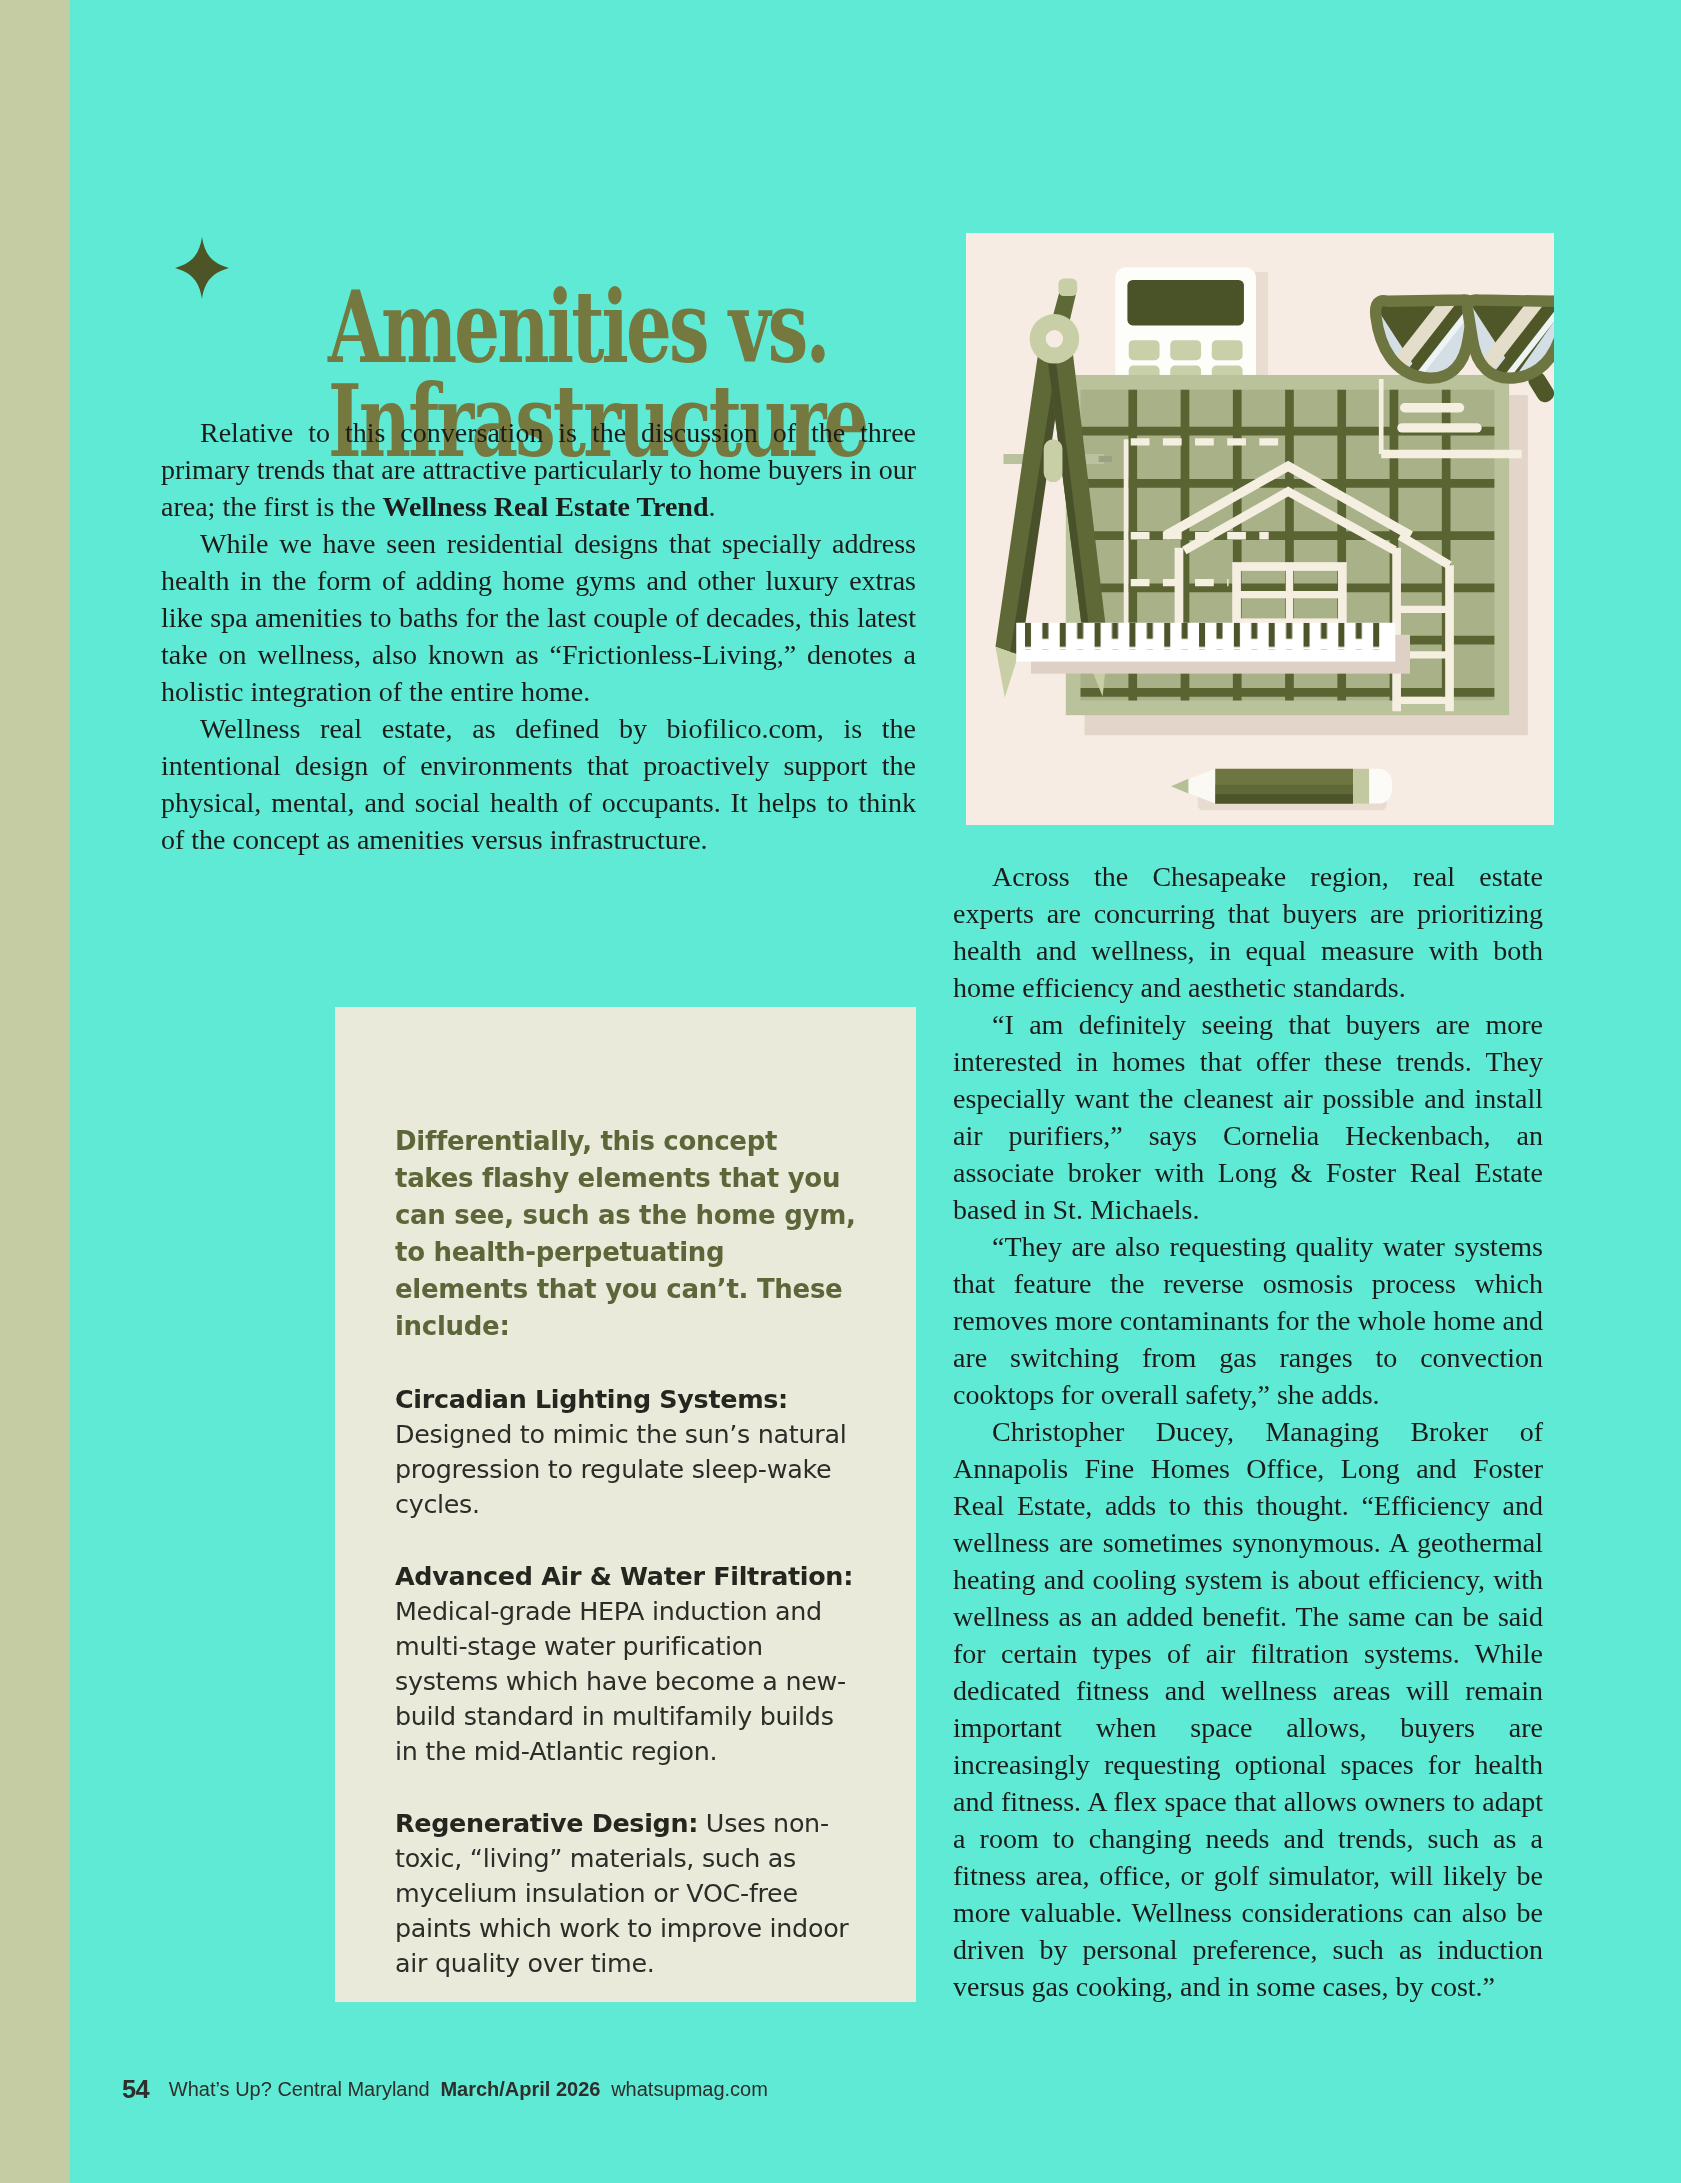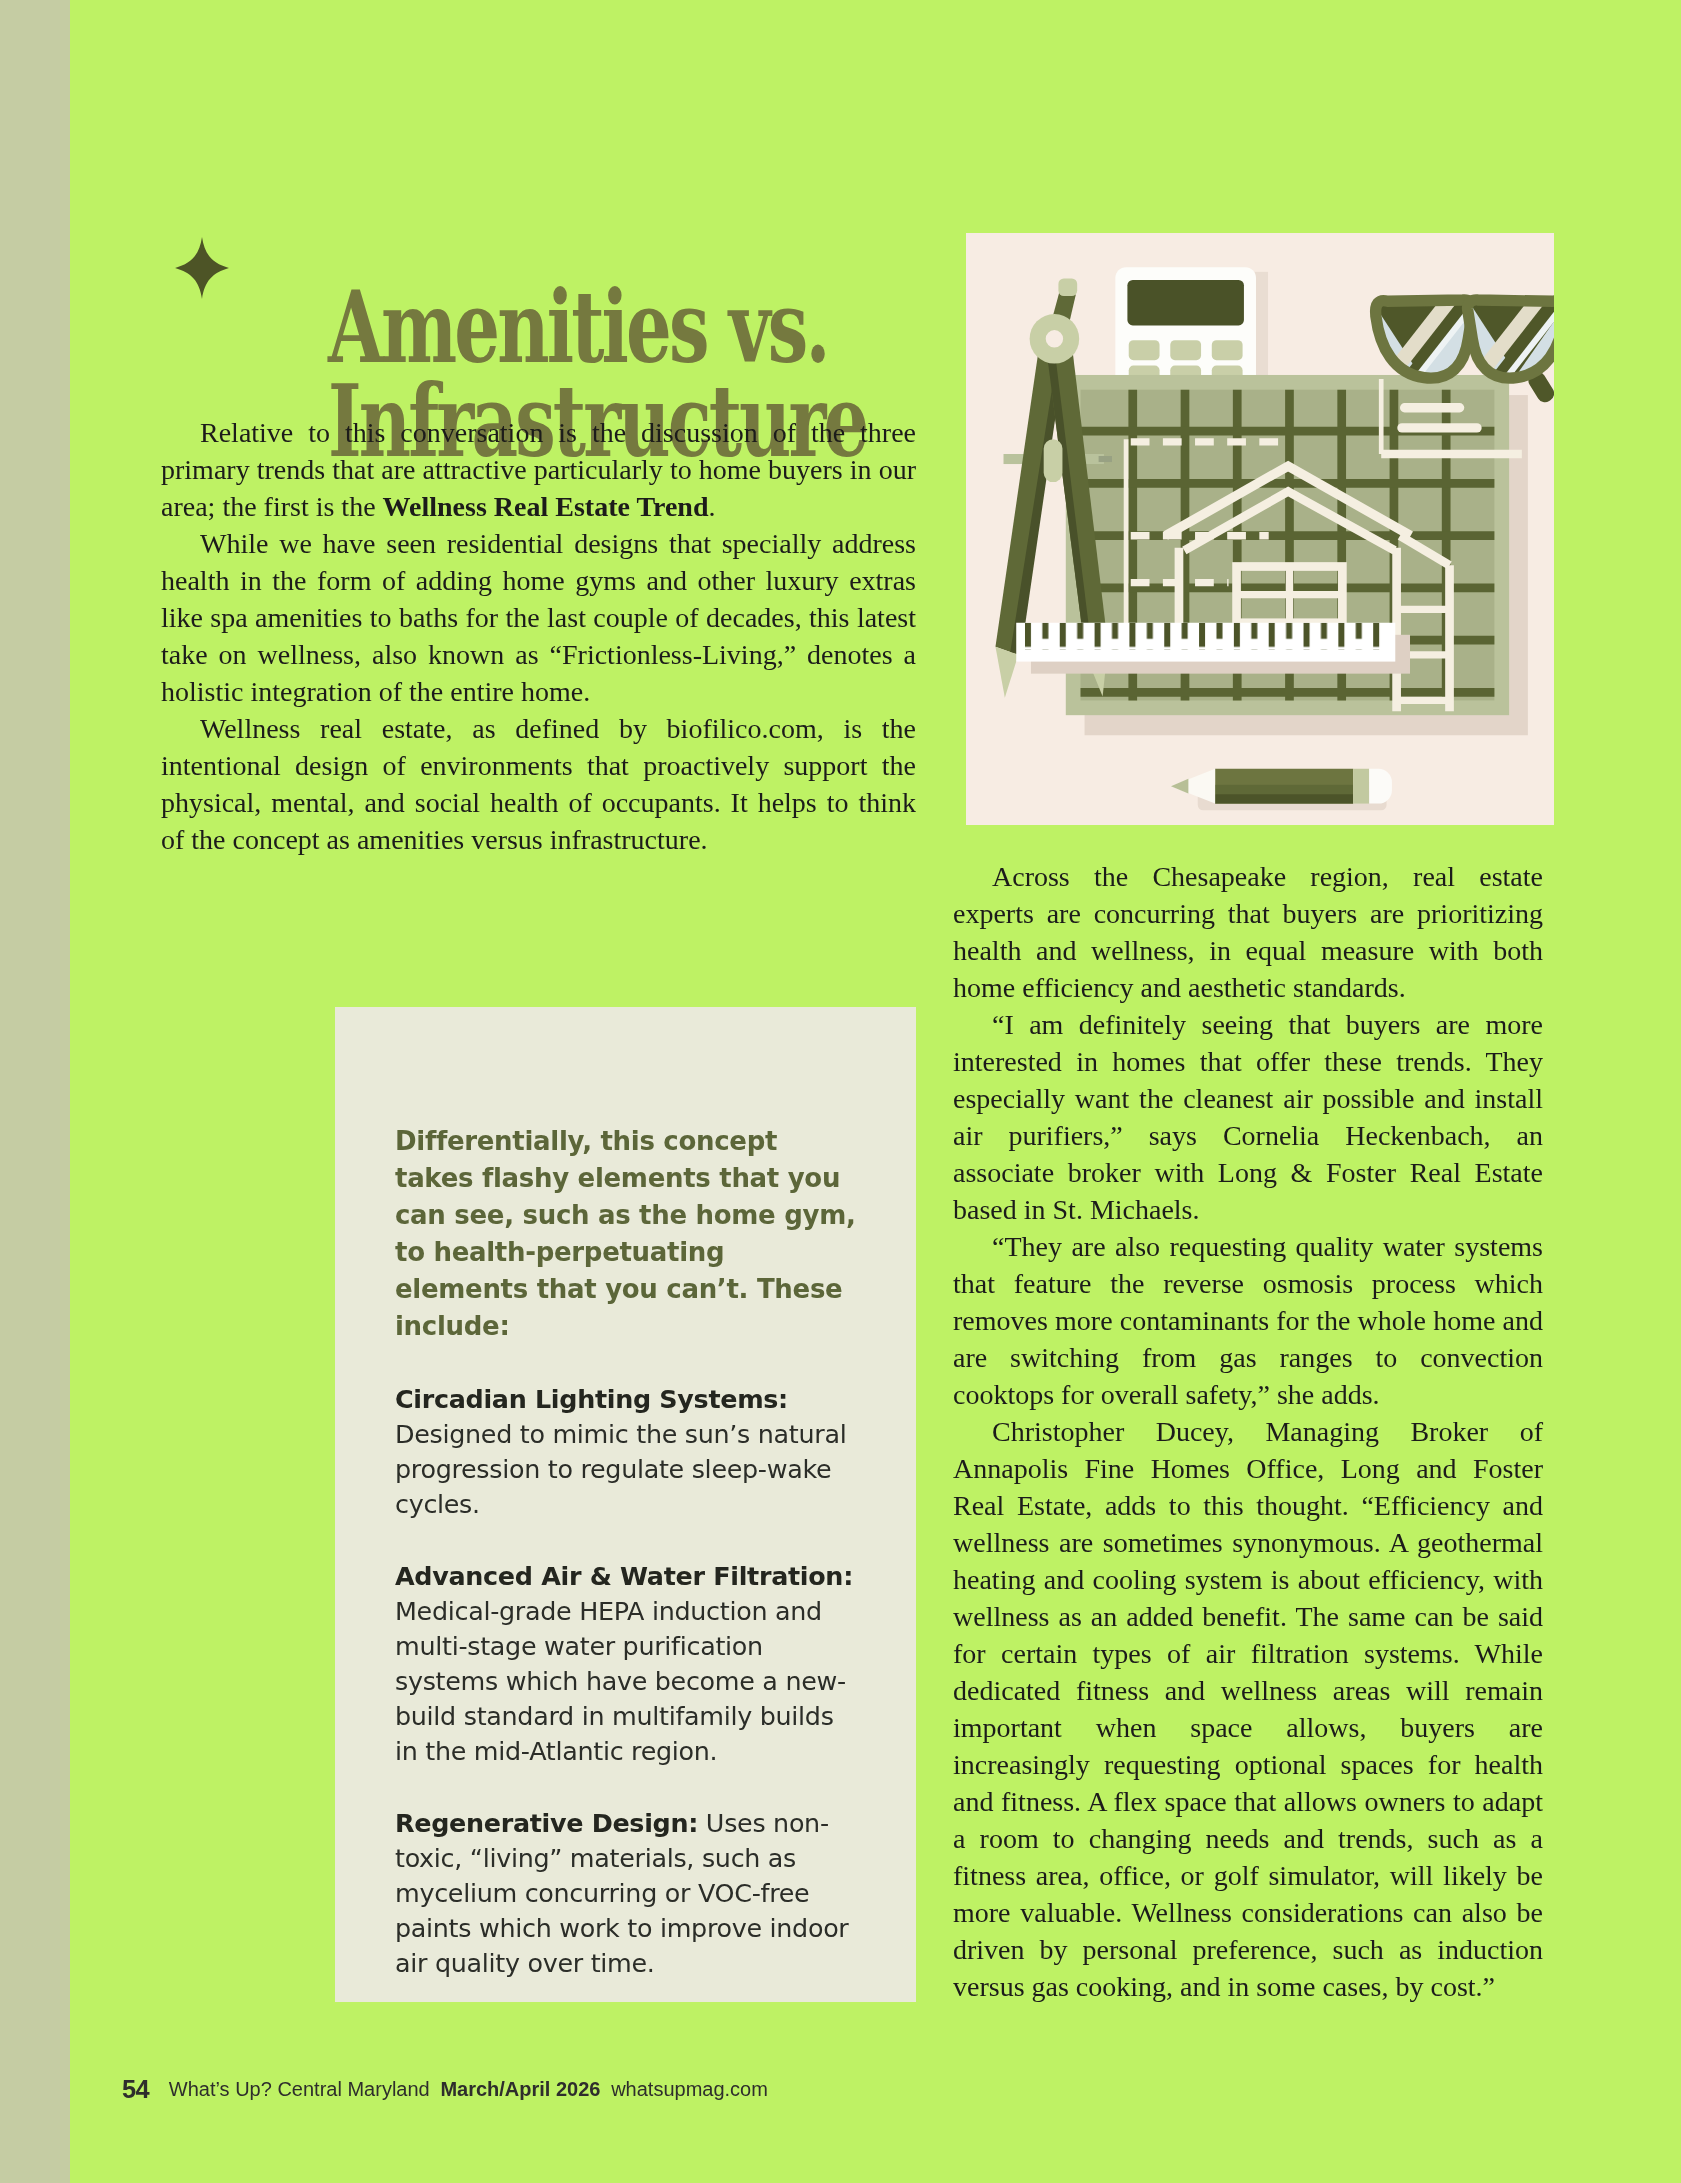--- a/index.html
+++ b/index.html
@@ -1,17 +1,17 @@
 <!DOCTYPE html>
 <html style="font-size:10.7px"><head>
 <meta charset="utf-8">
 <style>
   html,body{margin:0;padding:0;background:#ffffff;}
   *{box-sizing:border-box;}
-  .page{position:relative;width:1681px;height:2183px;background:#bef264;overflow:hidden;
+  .page{position:relative;width:1681px;height:2183px;background:#5eead4;overflow:hidden;
         font-family:"Liberation Serif",serif;color:#1c1c1a;}
   .edge-strip{position:absolute;left:0;top:0;width:70px;height:2183px;background:#c5cca3;}
   .sparkle{position:absolute;left:175px;top:237px;width:54px;height:62px;}
   .title{position:absolute;left:328px;top:213px;width:770px;
          font-family:"DejaVu Serif",serif;font-weight:bold;color:#75793f;
          font-size:100px;line-height:94px;letter-spacing:-4px;}
   .title .tline{display:block;transform:scaleX(0.72);transform-origin:left center;white-space:nowrap;}
   .col{font-size:28px;line-height:37px;text-align:justify;}
   .col p{margin:0;text-indent:39px;}
   .left-col{position:absolute;left:161px;top:414px;width:755px;}
@@ -183,21 +183,21 @@
         </g>
         <use href="#lensR" fill="none" stroke="#6d7540" stroke-width="17"></use>
       </g>
     </svg>
   </div>
 
   <div class="callout">
     <p class="callout-intro">Differentially, this concept takes flashy elements that you can see, such as the home gym, to health-perpetuating elements that you can’t. These include:</p>
     <div class="callout-item"><span class="term">Circadian Lighting Systems:</span><span> Designed to mimic the sun’s natural progression to regulate sleep-wake cycles.</span></div>
     <div class="callout-item"><span class="term">Advanced Air &amp; Water Filtration:</span><span> Medical-grade HEPA induction and multi-stage water purification systems which have become a new-build standard in multifamily builds in the mid-Atlantic region.</span></div>
-    <div class="callout-item"><span class="term">Regenerative Design:</span><span> Uses non-toxic, “living” materials, such as mycelium concurring or VOC-free paints which work to improve indoor air quality over time.</span></div>
+    <div class="callout-item"><span class="term">Regenerative Design:</span><span> Uses non-toxic, “living” materials, such as mycelium insulation or VOC-free paints which work to improve indoor air quality over time.</span></div>
   </div>
 
   <div class="col right-col">
     <p>Across the Chesapeake region, real estate experts are concurring that buyers are prioritizing health and wellness, in equal measure with both home efficiency and aesthetic standards.</p>
     <p>“I am definitely seeing that buyers are more interested in homes that offer these trends. They especially want the cleanest air possible and install air purifiers,” says Cornelia Heckenbach, an associate broker with Long &amp; Foster Real Estate based in St. Michaels.</p>
     <p>“They are also requesting quality water systems that feature the reverse osmosis process which removes more contaminants for the whole home and are switching from gas ranges to convection cooktops for overall safety,” she adds.</p>
     <p>Christopher Ducey, Managing Broker of Annapolis Fine Homes Office, Long and Foster Real Estate, adds to this thought. “Efficiency and wellness are sometimes synonymous. A geothermal heating and cooling system is about efficiency, with wellness as an added benefit. The same can be said for certain types of air filtration systems. While dedicated fitness and wellness areas will remain important when space allows, buyers are increasingly requesting optional spaces for health and fitness. A flex space that allows owners to adapt a room to changing needs and trends, such as a fitness area, office, or golf simulator, will likely be more valuable. Wellness considerations can also be driven by personal preference, such as induction versus gas cooking, and in some cases, by cost.”</p>
   </div>
 
   <div class="footer">

